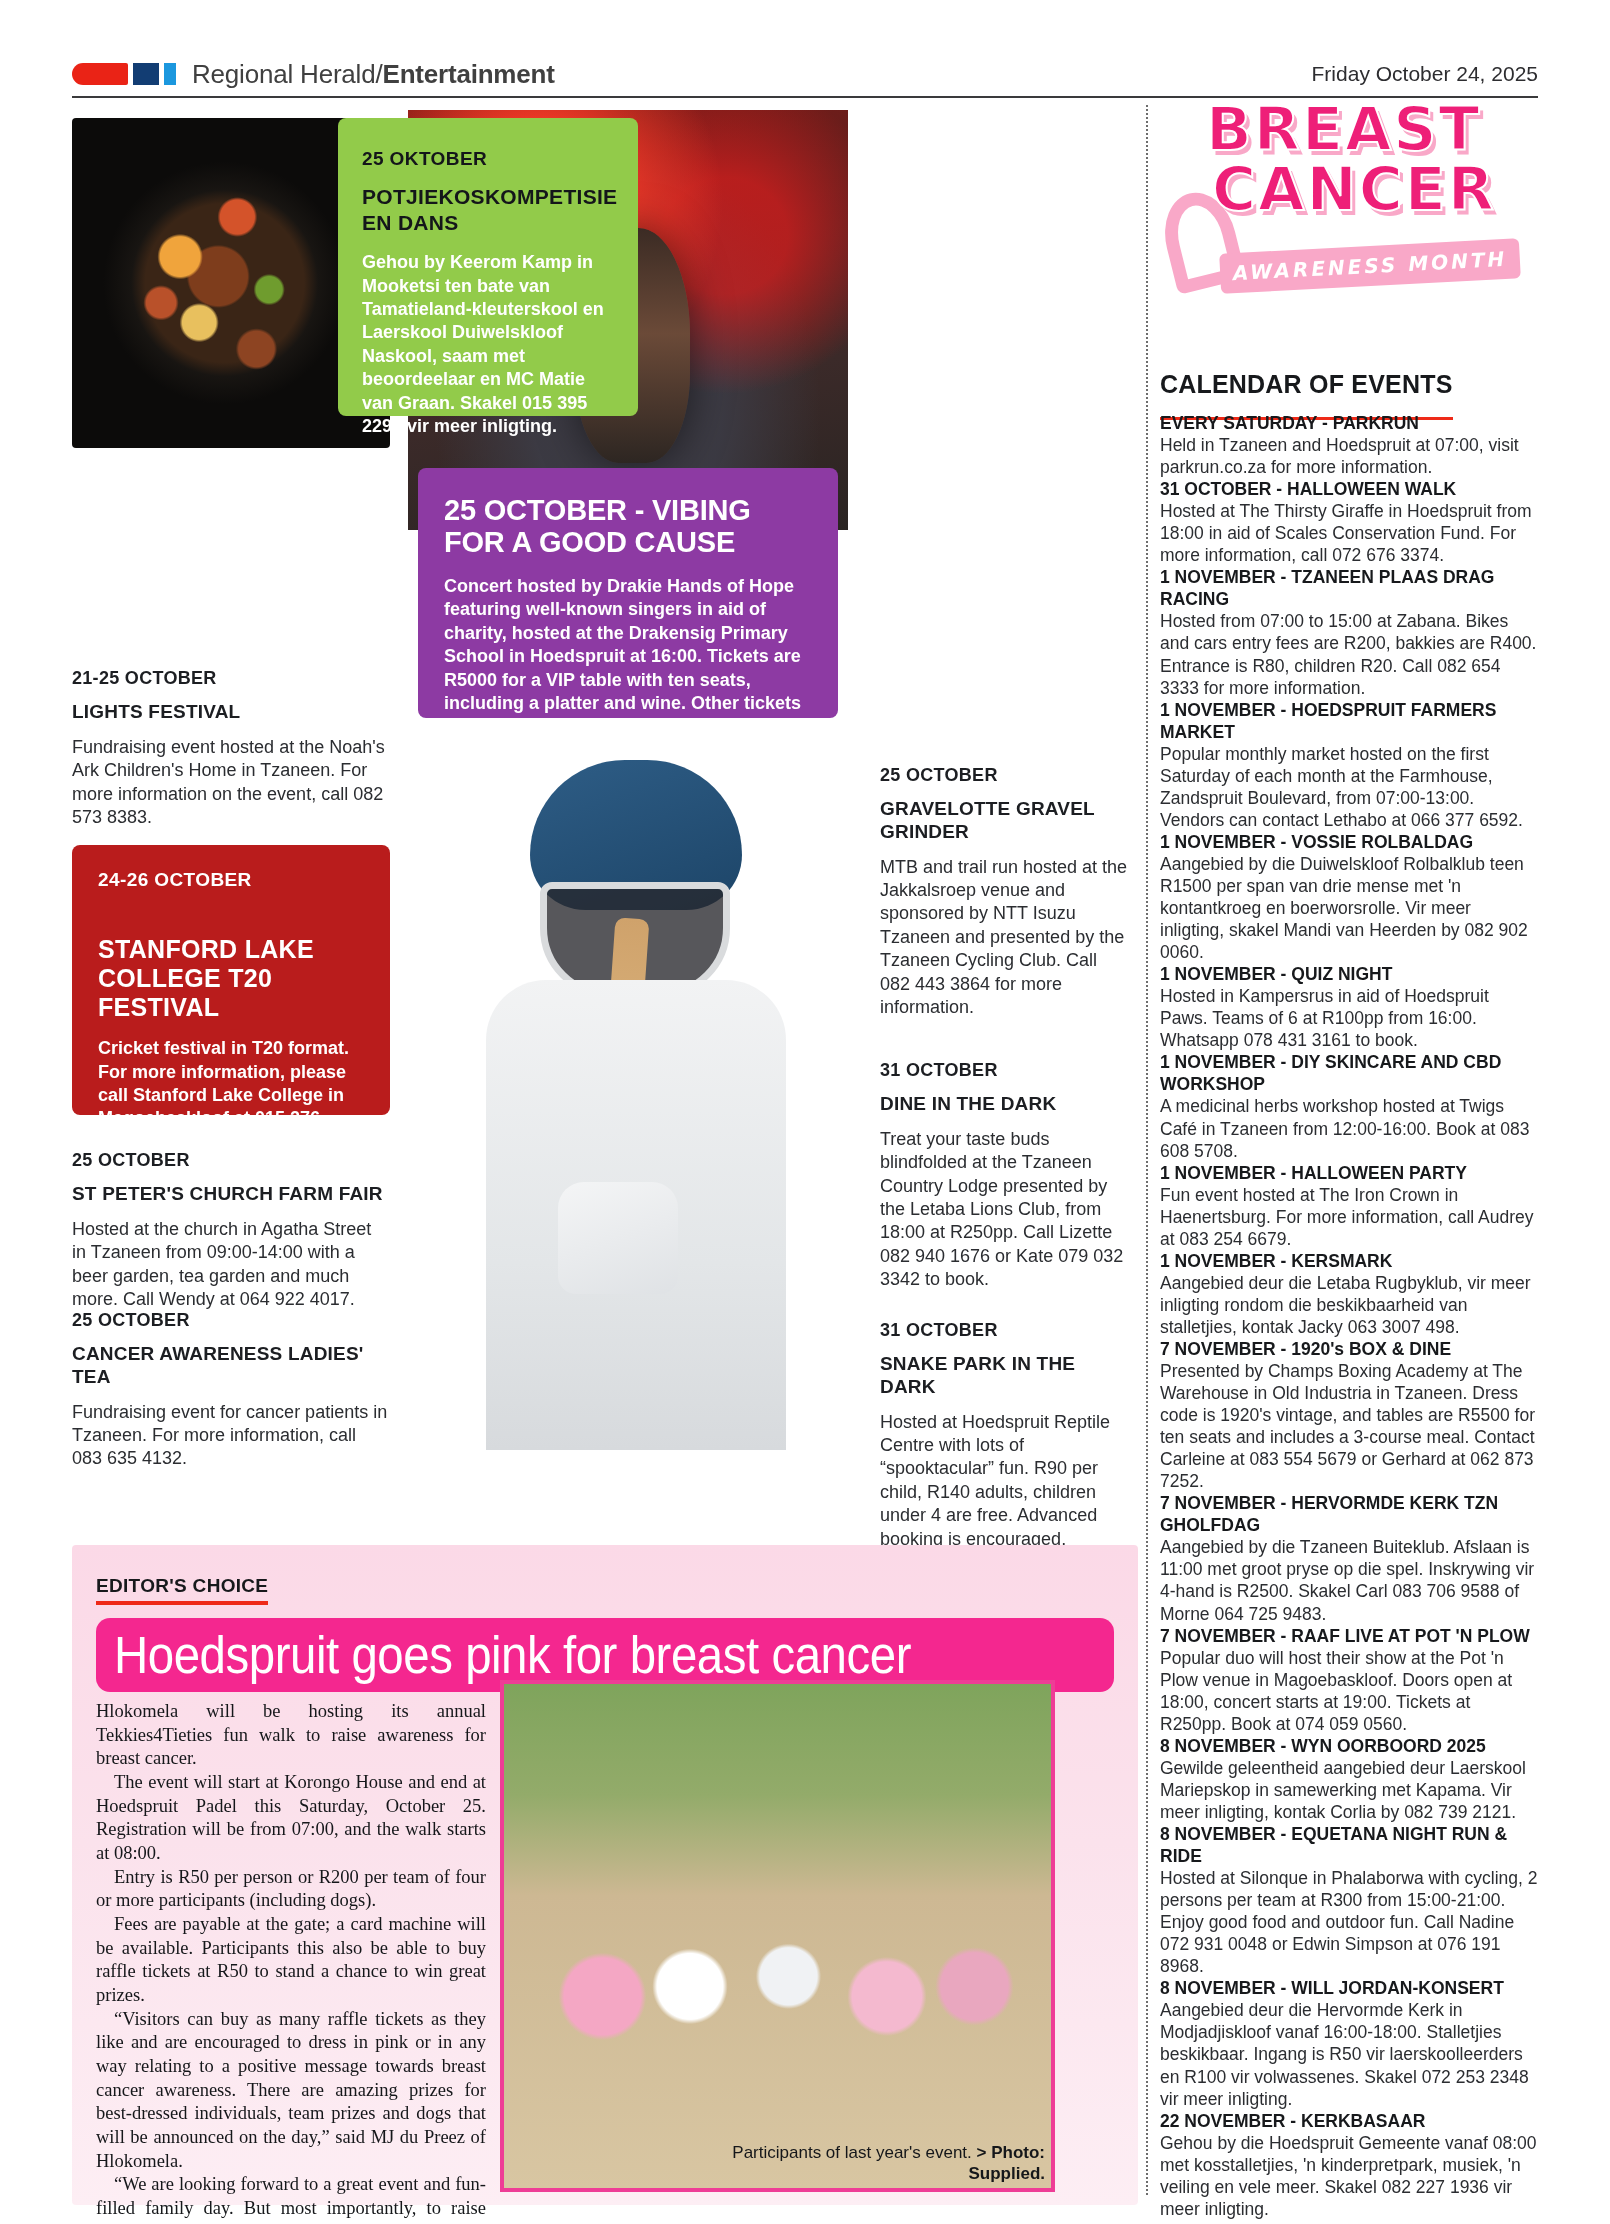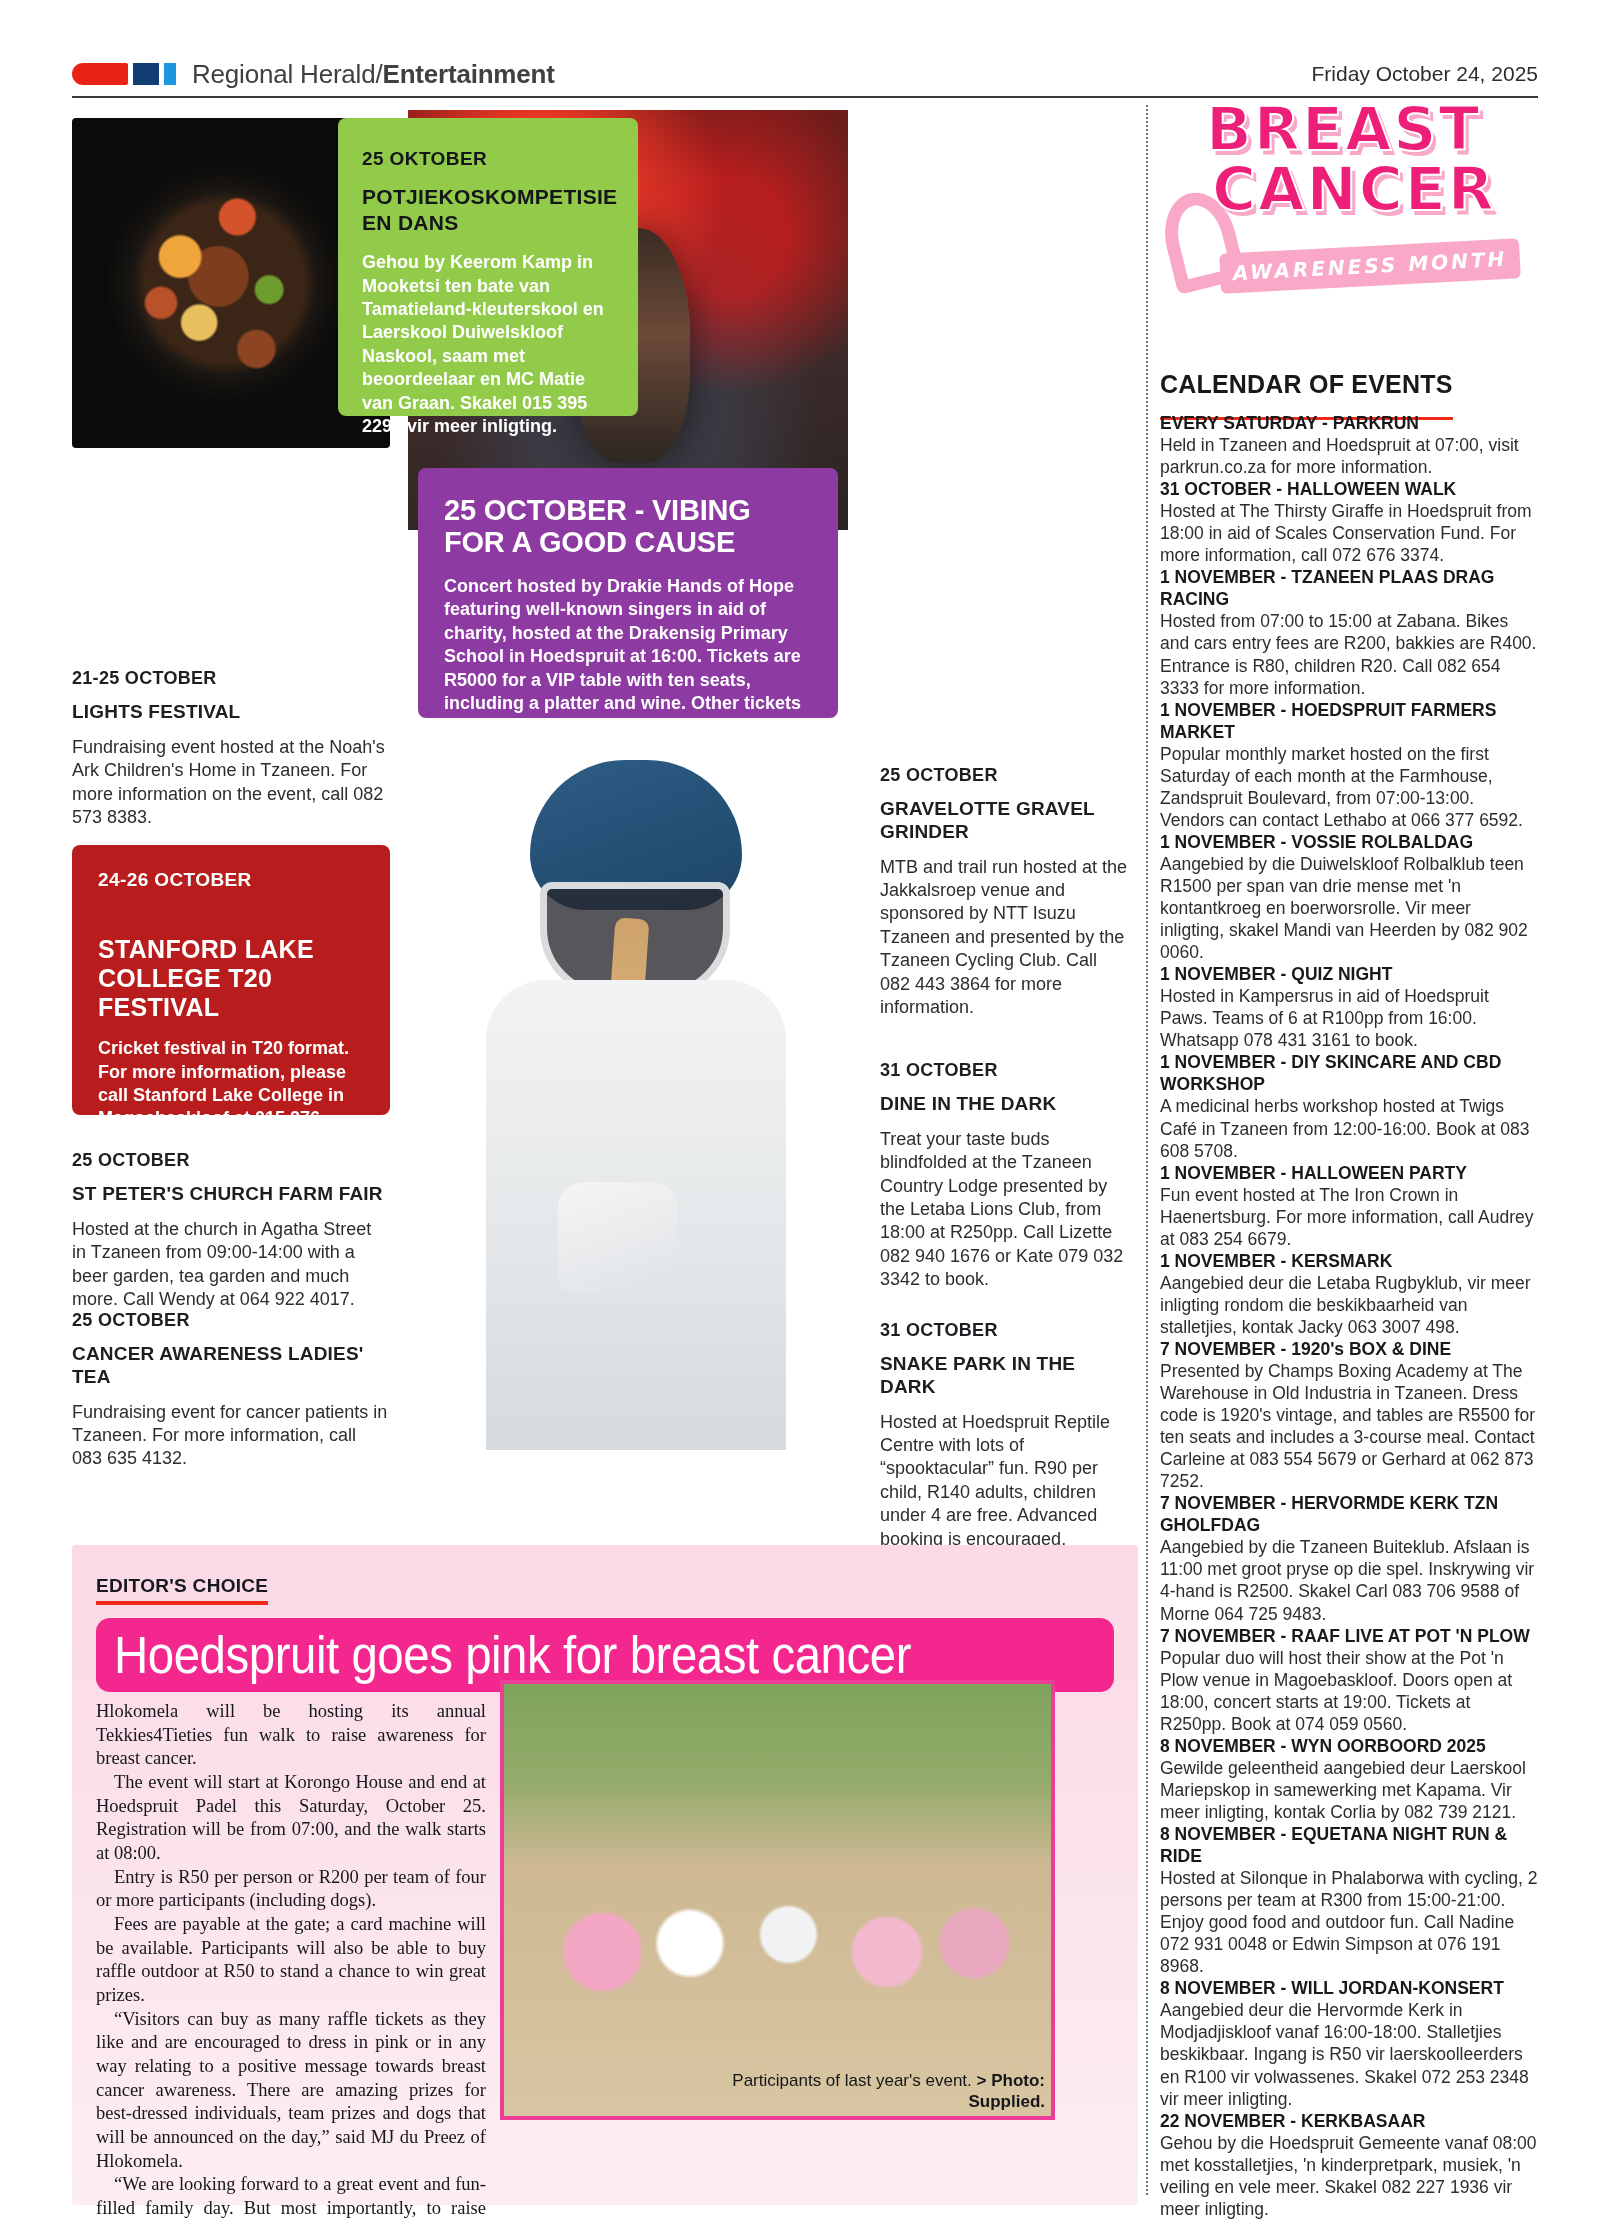--- a/index.html
+++ b/index.html
@@ -90,21 +90,21 @@
     background:linear-gradient(180deg,#cfa26b,#e6c58f);
     border-radius:10px; transform:rotate(4deg);
   }
   .cr-glove{
     position:absolute; left:150px; top:452px; width:120px; height:112px;
     background:linear-gradient(160deg,#f4f5f6,#dfe2e5);
     border-radius:26px 26px 18px 18px;
   }
 
   .img-walk{
-    position:absolute; left:500px; top:1680px; width:555px; height:440px;
+    position:absolute; left:500px; top:1680px; width:555px; height:512px;
     border:4px solid #ee3d96; overflow:hidden;
     background:
       radial-gradient(circle at 18% 62%, #f4a7c4 0 7%, transparent 8%),
       radial-gradient(circle at 34% 60%, #ffffff 0 7%, transparent 8%),
       radial-gradient(circle at 52% 58%, #f0f2f4 0 7%, transparent 8%),
       radial-gradient(circle at 70% 62%, #f4b9cf 0 7%, transparent 8%),
       radial-gradient(circle at 86% 60%, #e9a7bf 0 6%, transparent 7%),
       linear-gradient(180deg,#7fa45c 0%,#93ab6a 22%,#cdb893 42%,#d8c6a2 100%);
   }
   .walk-caption{
@@ -370,21 +370,21 @@
 
   <div class="ec-block"></div>
   <div class="ec-label">EDITOR'S CHOICE</div>
   <div class="ec-headline">
     <span>Hoedspruit goes pink for breast cancer</span>
   </div>
   <div class="ec-text" id="ec-text">
       <p class="first">Hlokomela will be hosting its annual Tekkies4Tieties fun walk to raise awareness for breast cancer.</p>
       <p>The event will start at Korongo House and end at Hoedspruit Padel this Saturday, October 25. Registration will be from 07:00, and the walk starts at 08:00.</p>
       <p>Entry is R50 per person or R200 per team of four or more participants (including dogs).</p>
-      <p>Fees are payable at the gate; a card machine will be available. Participants will also be able to buy raffle outdoor at R50 to stand a chance to win great prizes.</p>
+      <p>Fees are payable at the gate; a card machine will be available. Participants this also be able to buy raffle tickets at R50 to stand a chance to win great prizes.</p>
       <p>“Visitors can buy as many raffle tickets as they like and are encouraged to dress in pink or in any way relating to a positive message towards breast cancer awareness. There are amazing prizes for best-dressed individuals, team prizes and dogs that will be announced on the day,” said MJ du Preez of Hlokomela.</p>
       <p>“We are looking forward to a great event and fun-filled family day. But most importantly, to raise awareness for breast cancer.”</p>
     </div>
 
   <div class="img-walk">
     <div class="walk-caption">
       <span>Participants of last year's event.</span>
       <b>&gt; Photo: Supplied.</b>
     </div>
   </div>

